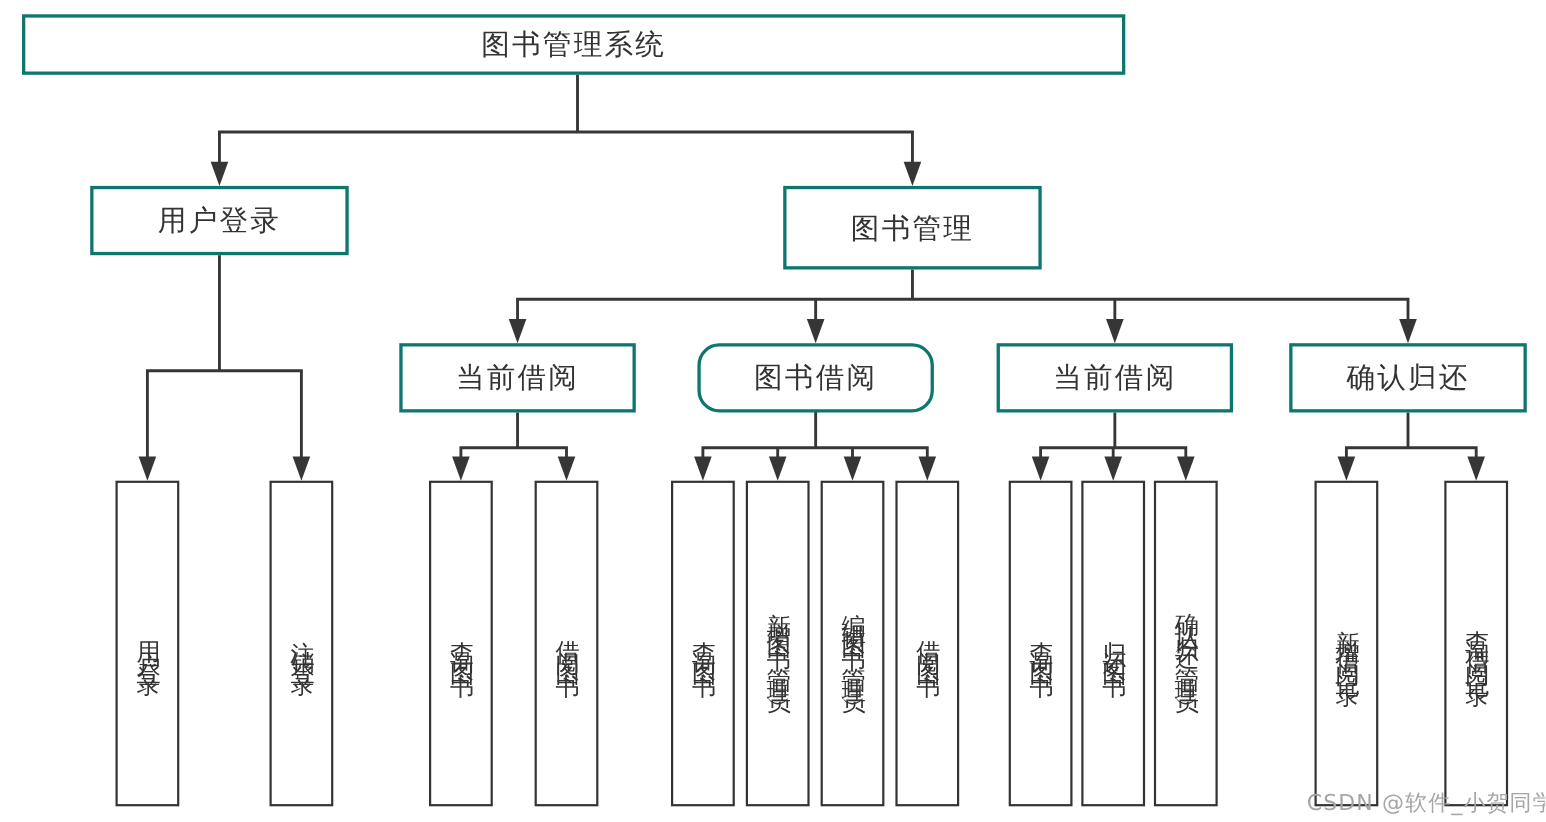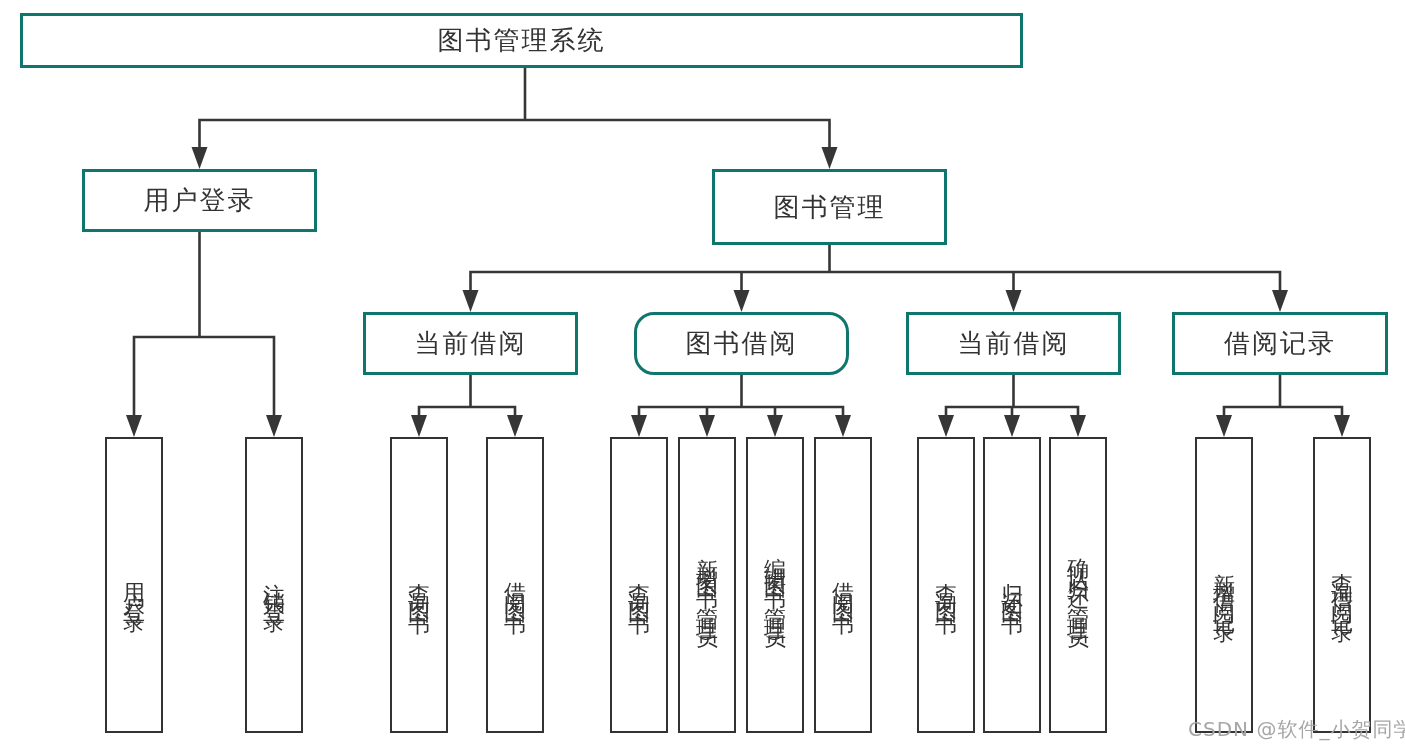--- a/index.html
+++ b/index.html
@@ -116,21 +116,21 @@
   <div class="box" style="left:363px; top:312px; width:215px; height:63px;">
     <span>当前借阅</span>
   </div>
   <div class="box" style="left:634px; top:312px; width:215px; height:63px;border-radius:20px;">
     <span>图书借阅</span>
   </div>
   <div class="box" style="left:906px; top:312px; width:215px; height:63px;">
     <span>当前借阅</span>
   </div>
   <div class="box" style="left:1172px; top:312px; width:216px; height:63px;">
-    <span>借阅记录</span>
+    <span>确认归还</span>
   </div>
 
   <div class="vbox" style="left:105px;">
     <span>用户登录</span>
   </div>
   <div class="vbox" style="left:245px;">
     <span>注销登录</span>
   </div>
   <div class="vbox" style="left:390px;">
     <span>查询图书</span>

